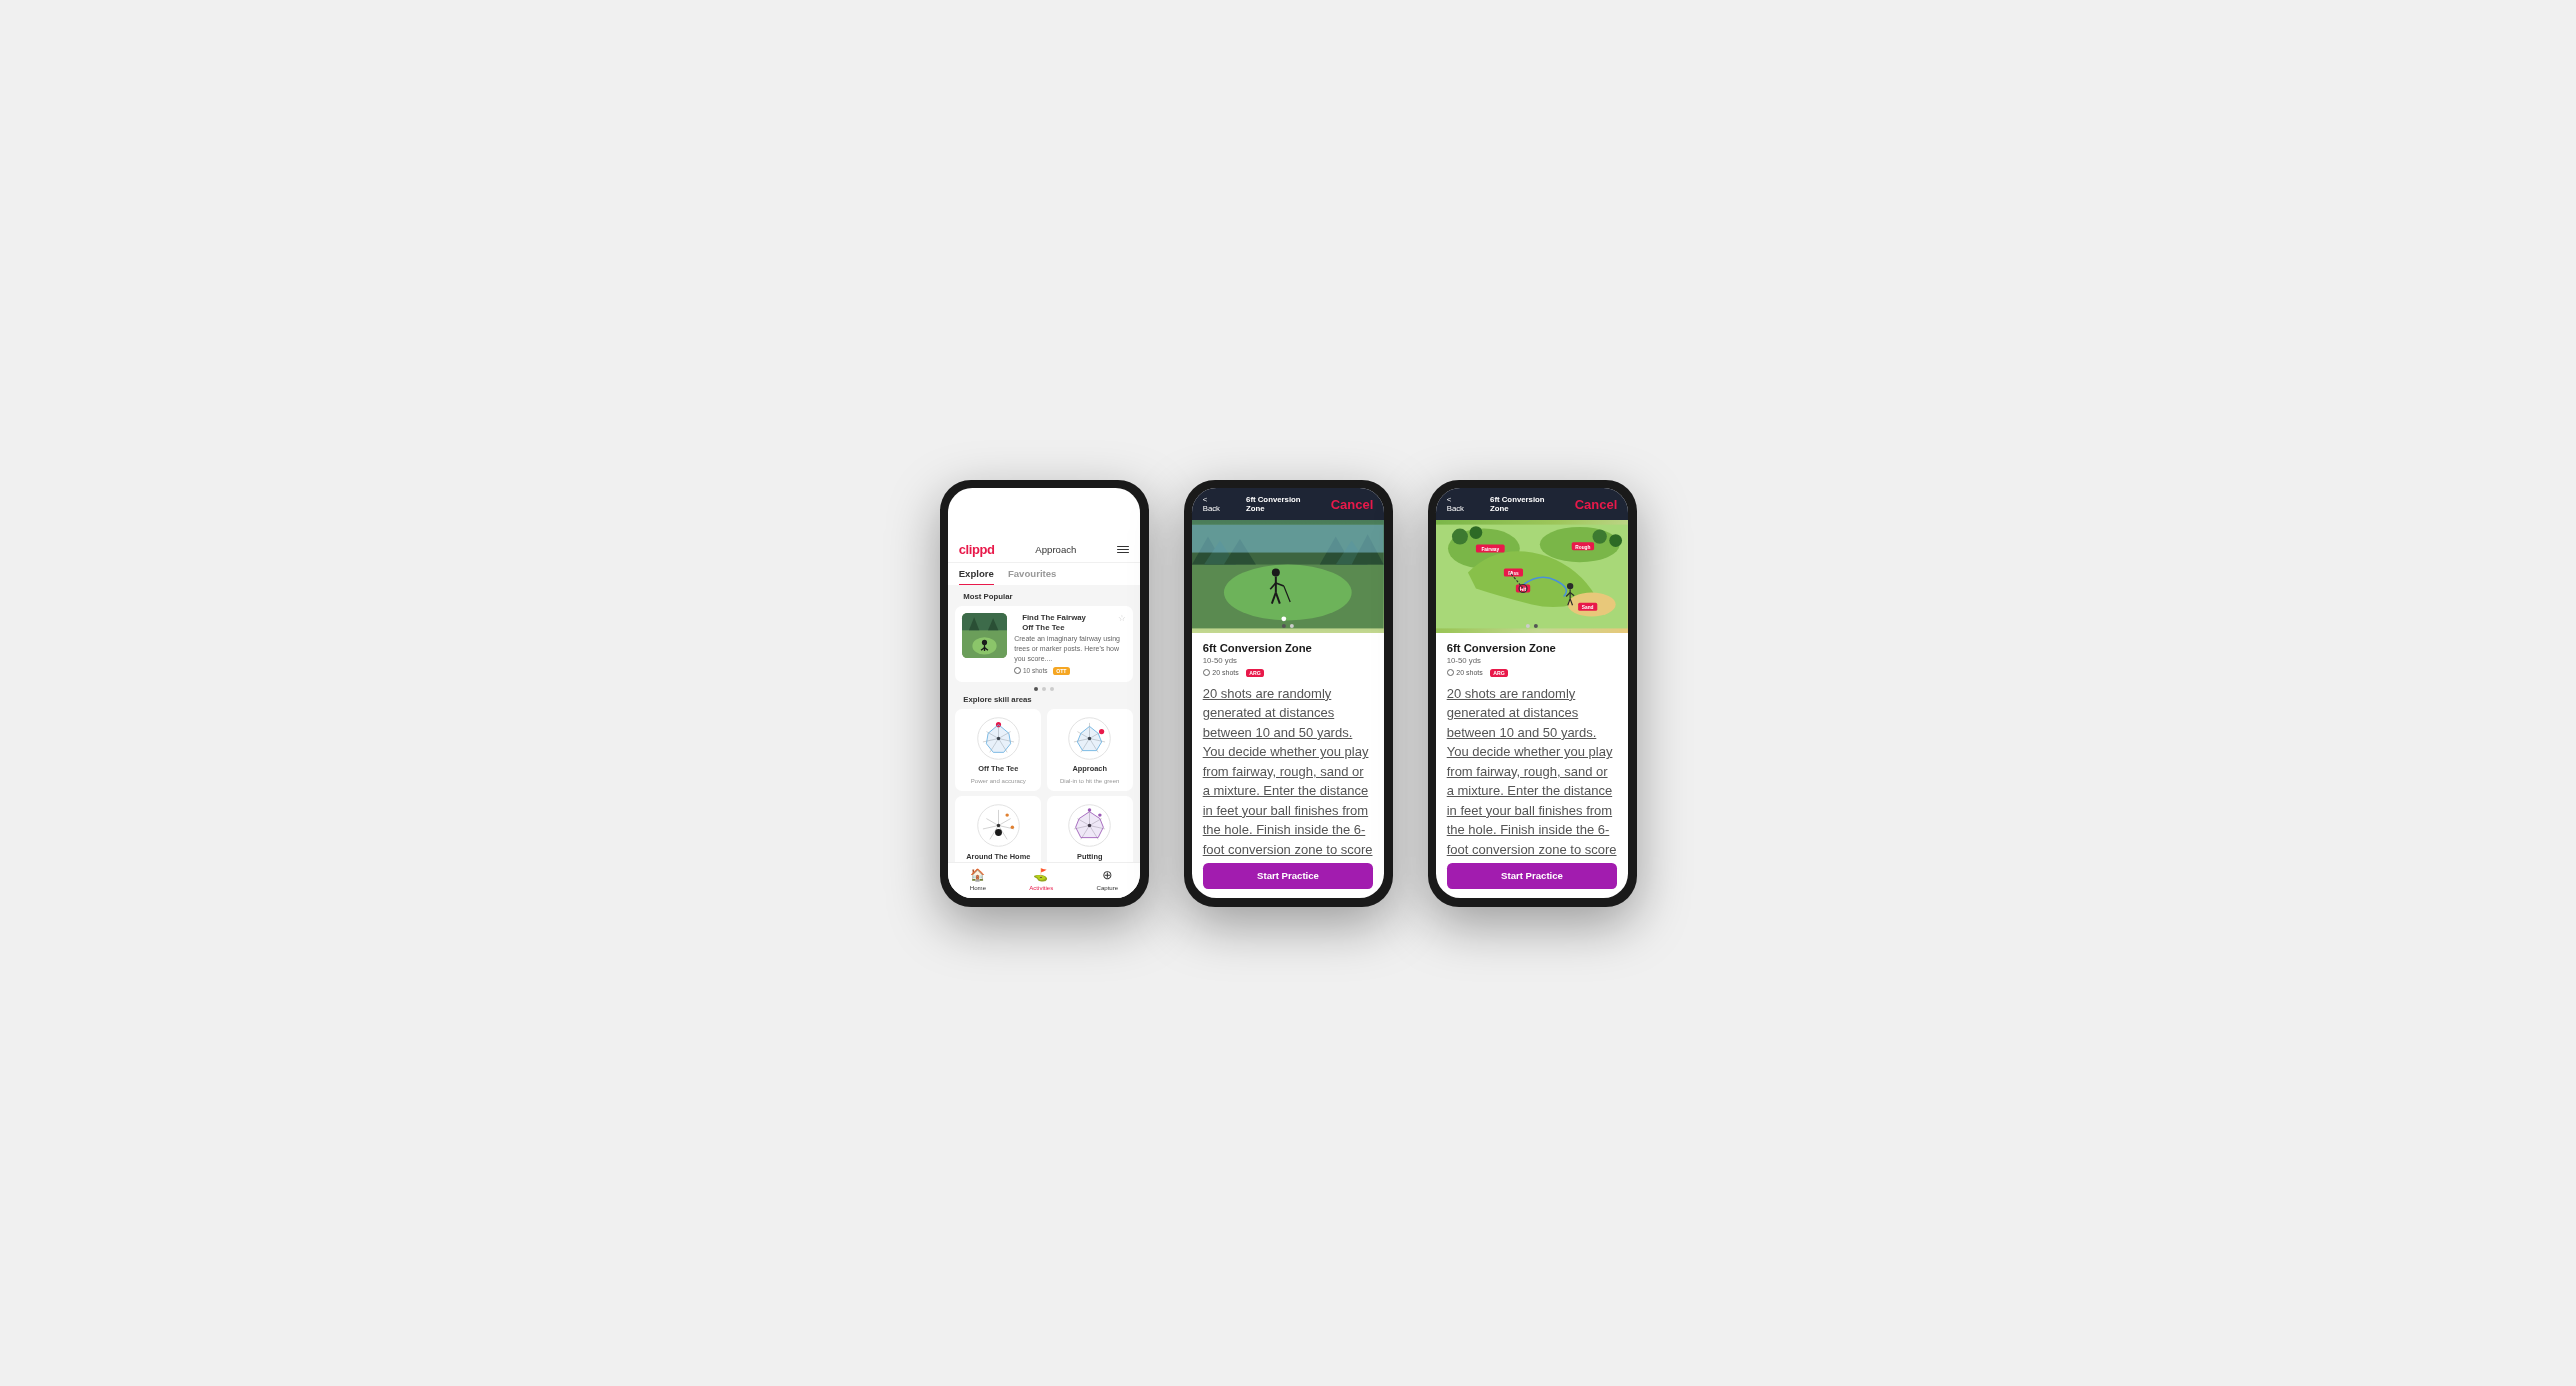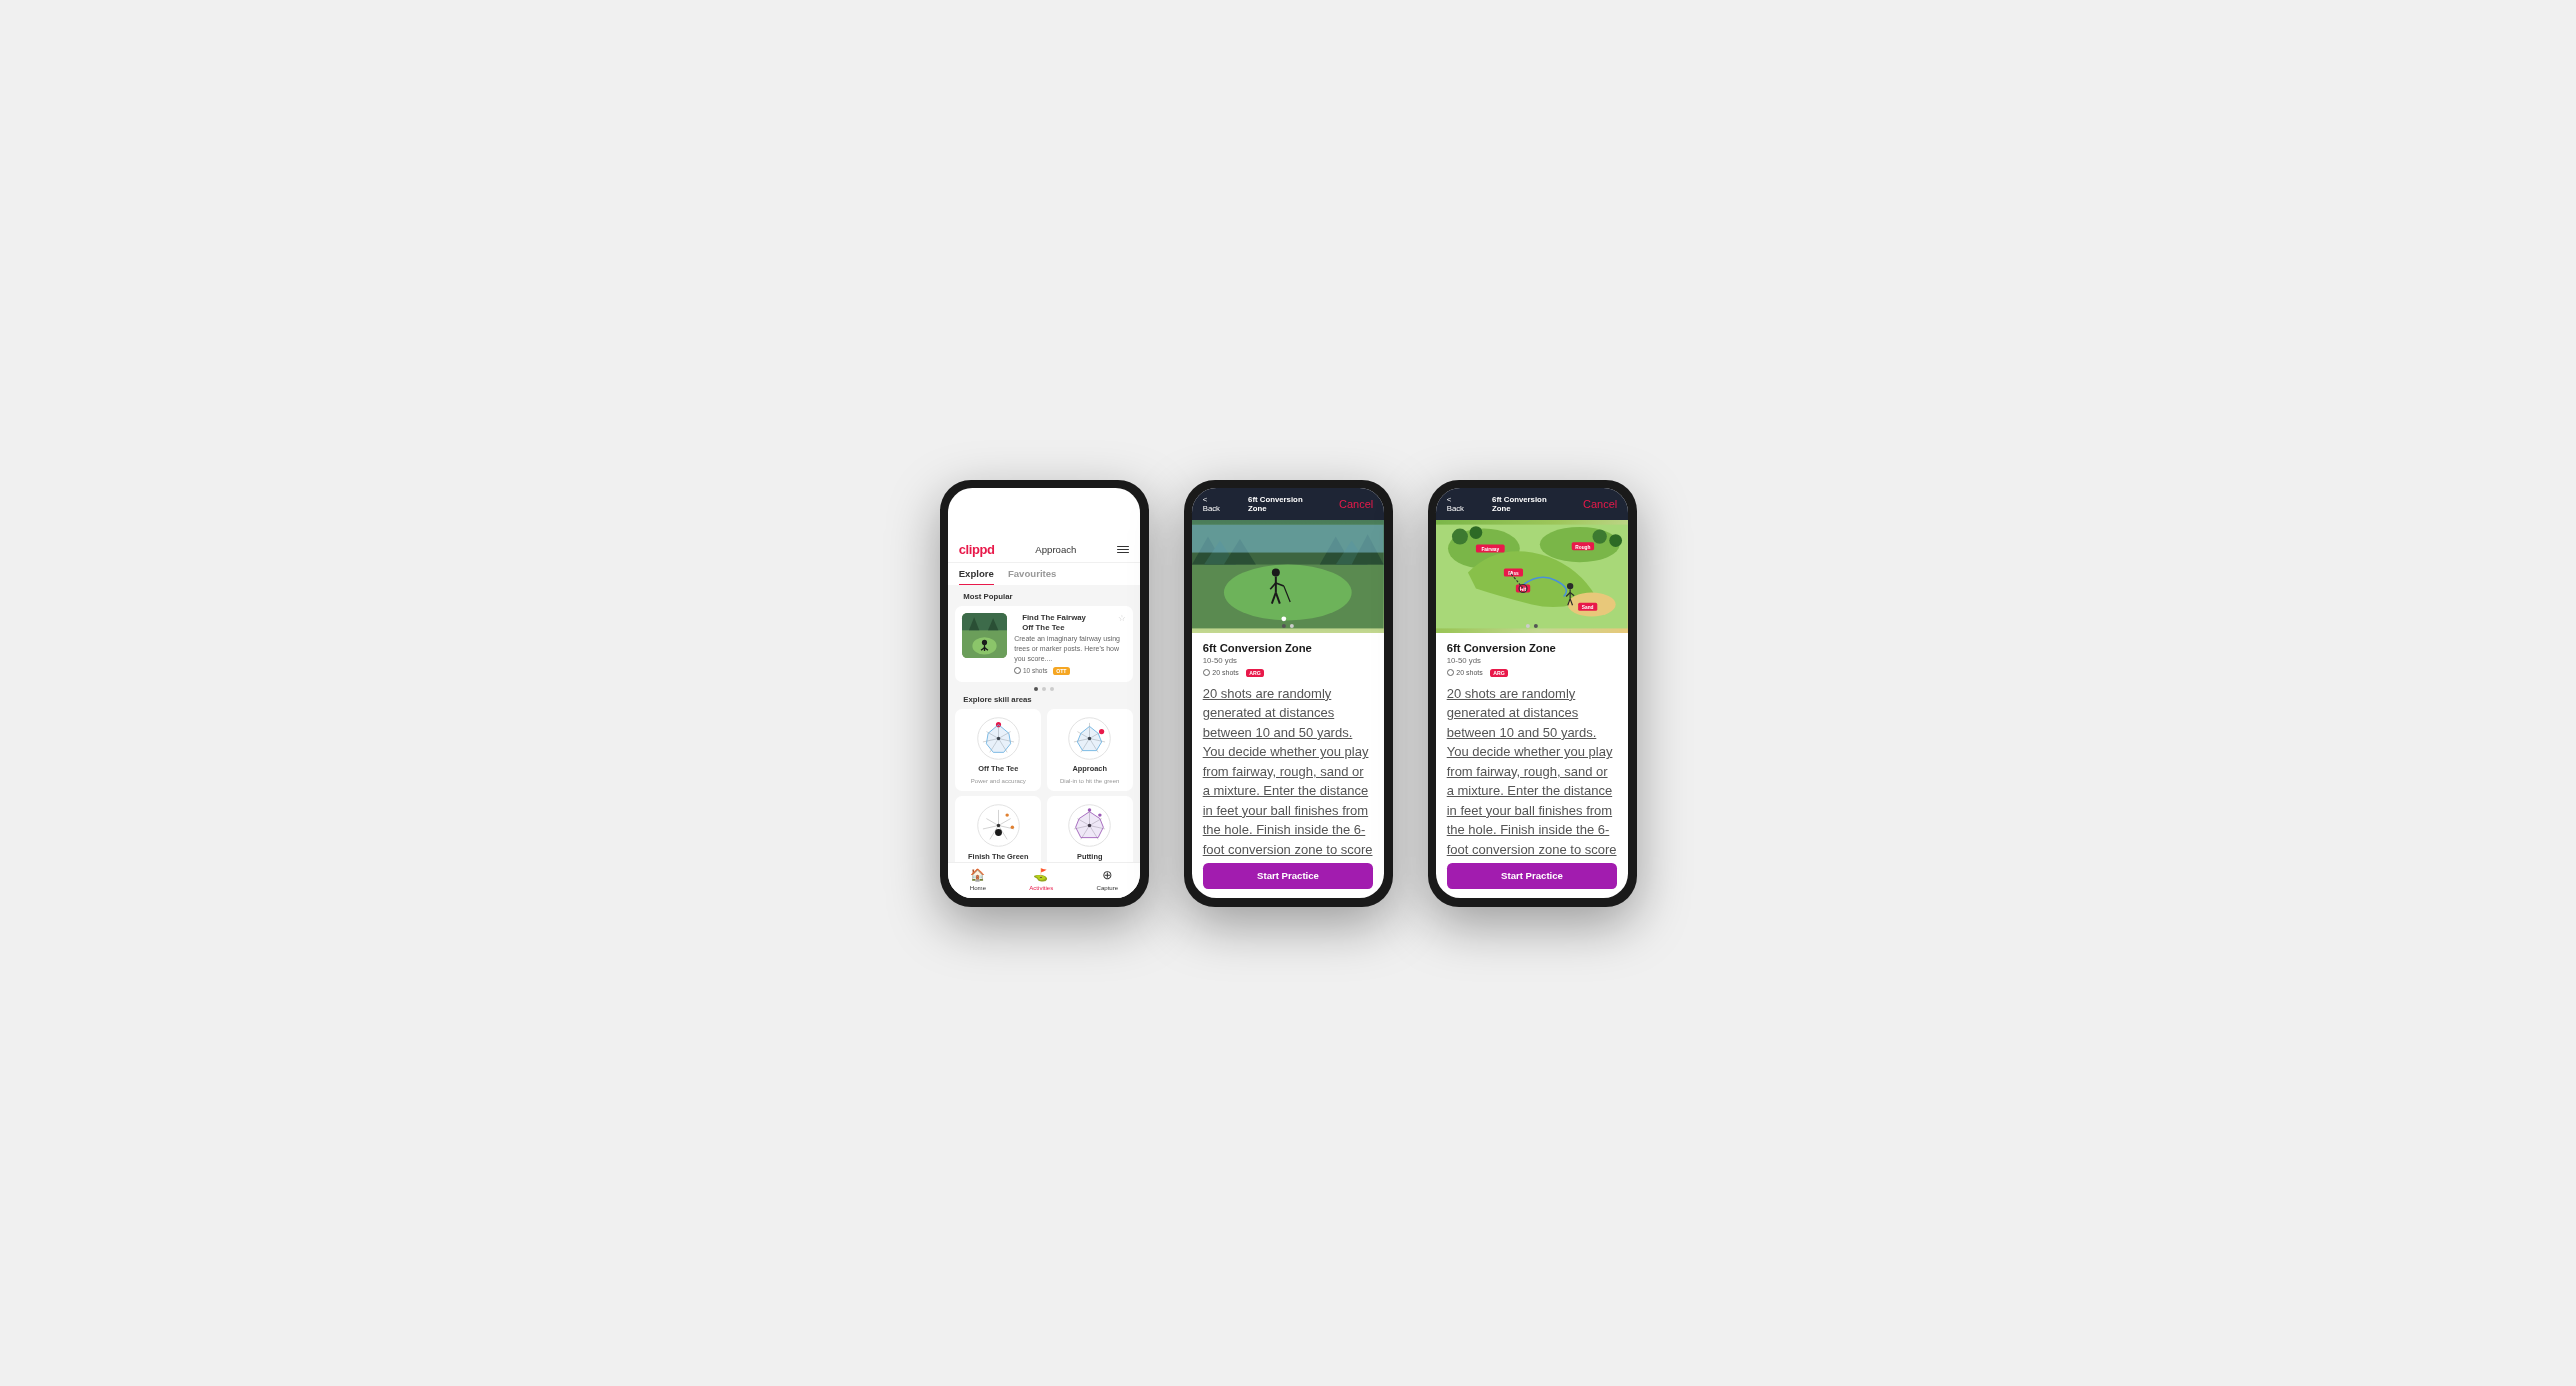--- a/index.html
+++ b/index.html
@@ -267,22 +267,23 @@
       gap: 2.6px;
       cursor: pointer;
     }
     .p2-drill-title {
       color: #fff;
       font-size: 7.8px;
       font-weight: 600;
     }
     .p2-cancel {
       color: #e8194a;
-      font-size: 11px;
+      font-size: 13px;
       cursor: pointer;
+      font-weight: bold;
     }
     .p2-image {
       width: 100%;
       height: 113px;
       overflow: hidden;
       flex-shrink: 0;
       position: relative;
     }
     .p2-image-dots {
       position: absolute;
@@ -499,21 +500,21 @@
                 <line x1="26" y1="26" x2="16" y2="42" stroke="#ccc" stroke-width="1"></line>
                 <line x1="26" y1="26" x2="8" y2="30" stroke="#ccc" stroke-width="1"></line>
                 <line x1="26" y1="26" x2="12" y2="18" stroke="#ccc" stroke-width="1"></line>
 
                 <circle cx="36" cy="14" r="2" fill="#e08030"></circle>
                 <circle cx="42" cy="28" r="2" fill="#e08030"></circle>
                 <circle cx="26" cy="34" r="4" fill="#1a1a1a"></circle>
                 <circle cx="26" cy="26" r="2" fill="#333"></circle>
               </svg>
             </div>
-            <div class="skill-name">Finish The Green</div>
+            <div class="skill-name">Around The Home</div>
             <div class="skill-desc">Hone your short game</div>
           </div>
 
           <div class="skill-card">
             <div class="skill-icon-area">
               <svg class="skill-svg" viewBox="0 0 52 52" xmlns="http://www.w3.org/2000/svg">
                 <circle cx="26" cy="26" r="24" fill="none" stroke="#ddd" stroke-width="1"></circle>
                 <line x1="26" y1="26" x2="26" y2="8" stroke="#ccc" stroke-width="1"></line>
                 <line x1="26" y1="26" x2="40" y2="18" stroke="#ccc" stroke-width="1"></line>
                 <line x1="26" y1="26" x2="44" y2="30" stroke="#ccc" stroke-width="1"></line>

